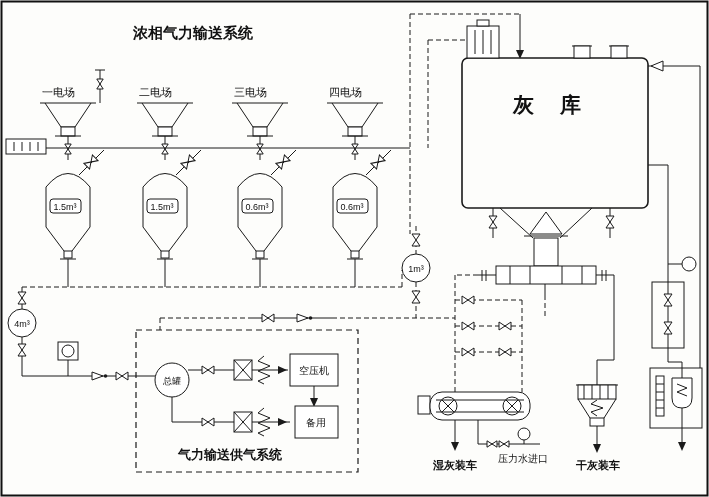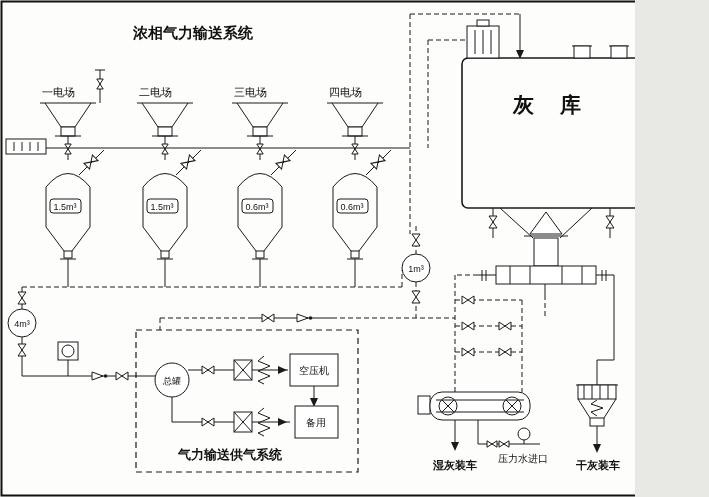--- a/index.html
+++ b/index.html
@@ -1,16 +1,16 @@
 <!DOCTYPE html>
 <html><head>
 <meta charset="utf-8">
 <style>
   html,body { margin:0; padding:0; background:#e8e8e4; }
-  .page { width:635px; height:497px; background:#fdfdfb; position:relative; overflow:hidden; }
+  .page { width:709px; height:497px; background:#fdfdfb; position:relative; overflow:hidden; }
   svg { display:block; }
   .ln  { fill:none; stroke:#1a1a1a; stroke-width:1; }
   .dash { stroke-dasharray:5 3; }
   .fw { fill:#fff; stroke:#1a1a1a; stroke-width:1; }
   text { font-family:"Liberation Sans","DejaVu Sans",sans-serif; fill:#111; }
   .t-title { font-size:15px; font-weight:bold; }
   .t-lbl  { font-size:11px; }
   .t-sm   { font-size:9px;  }
   .t-box  { font-size:10px; }
   .t-silo { font-size:21px; font-weight:bold; letter-spacing:10px; }

